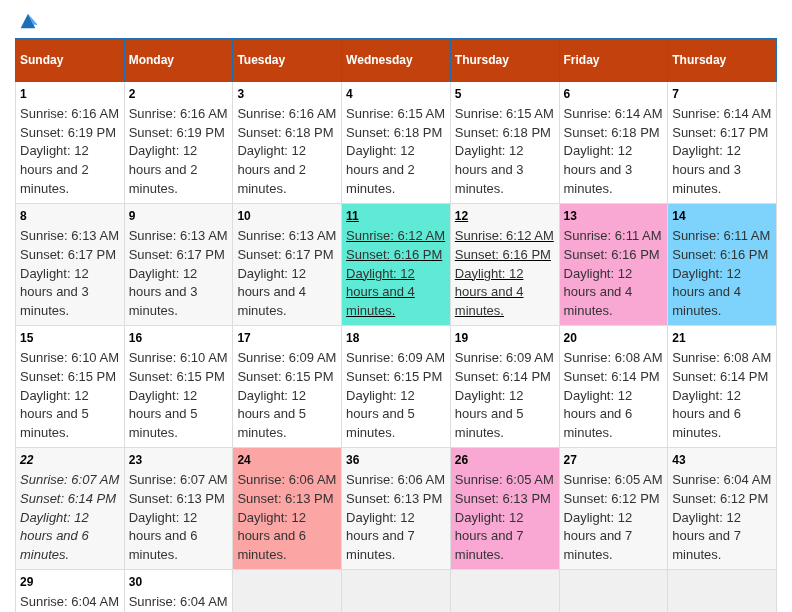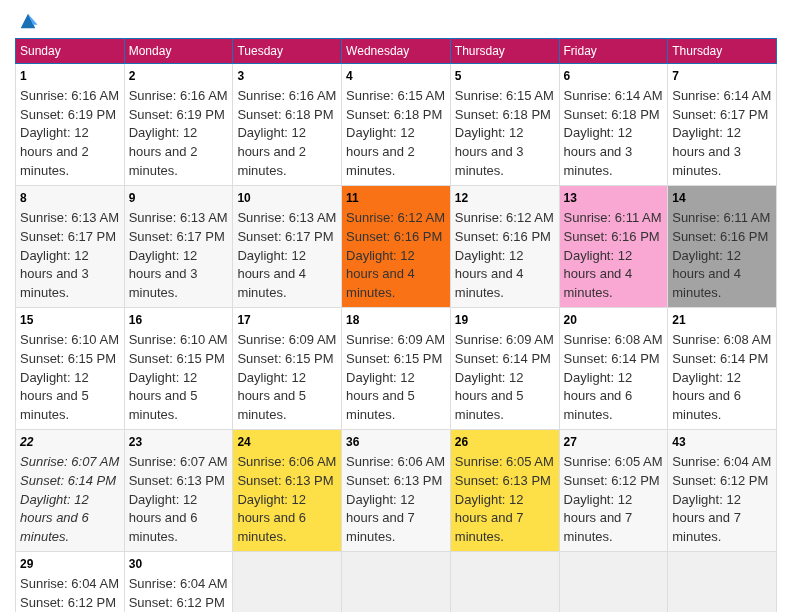--- a/index.html
+++ b/index.html
@@ -50,26 +50,26 @@
     .subtitle {
       font-size: 14px;
       color: #555;
     }
     .calendar {
       width: 100%;
       border-collapse: collapse;
       font-size: 9.5px;
     }
     .calendar th {
-      background-color: #be185d;
+      background-color: #c2410c;
       color: #fff;
-      padding: 5px 4px;
+      padding: 14px 4px;
       text-align: left;
       font-size: 12px;
-      font-weight: normal;
+      font-weight: bold;
       border: 1px solid #1a6fb5;
     }
     .calendar td {
       vertical-align: top;
       padding: 4px 4px 4px 4px;
       border: 1px solid #ddd;
       width: 14.28%;
       background: #fff;
       line-height: 1.4;
       min-height: 70px;
@@ -141,40 +141,40 @@
           <td><span class="day-num">3</span><span class="day-info">Sunrise: 6:16 AM<br>Sunset: 6:18 PM<br>Daylight: 12 hours and 2 minutes.</span></td>
           <td><span class="day-num">4</span><span class="day-info">Sunrise: 6:15 AM<br>Sunset: 6:18 PM<br>Daylight: 12 hours and 2 minutes.</span></td>
           <td><span class="day-num">5</span><span class="day-info">Sunrise: 6:15 AM<br>Sunset: 6:18 PM<br>Daylight: 12 hours and 3 minutes.</span></td>
           <td><span class="day-num">6</span><span class="day-info">Sunrise: 6:14 AM<br>Sunset: 6:18 PM<br>Daylight: 12 hours and 3 minutes.</span></td>
           <td><span class="day-num">7</span><span class="day-info">Sunrise: 6:14 AM<br>Sunset: 6:17 PM<br>Daylight: 12 hours and 3 minutes.</span></td>
         </tr>
         <tr>
           <td style="background: rgb(247, 247, 247);"><span class="day-num">8</span><span class="day-info">Sunrise: 6:13 AM<br>Sunset: 6:17 PM<br>Daylight: 12 hours and 3 minutes.</span></td>
           <td style="background: rgb(247, 247, 247);"><span class="day-num">9</span><span class="day-info">Sunrise: 6:13 AM<br>Sunset: 6:17 PM<br>Daylight: 12 hours and 3 minutes.</span></td>
           <td style="background: rgb(247, 247, 247);"><span class="day-num">10</span><span class="day-info">Sunrise: 6:13 AM<br>Sunset: 6:17 PM<br>Daylight: 12 hours and 4 minutes.</span></td>
-          <td style="background: #f97316;"><span class="day-num">11</span><span class="day-info">Sunrise: 6:12 AM<br>Sunset: 6:16 PM<br>Daylight: 12 hours and 4 minutes.</span></td>
-          <td style="background: rgb(247, 247, 247);"><span class="day-num">12</span><span class="day-info">Sunrise: 6:12 AM<br>Sunset: 6:16 PM<br>Daylight: 12 hours and 4 minutes.</span></td>
+          <td style="background: #5eead4; text-decoration: underline;"><span class="day-num">11</span><span class="day-info">Sunrise: 6:12 AM<br>Sunset: 6:16 PM<br>Daylight: 12 hours and 4 minutes.</span></td>
+          <td style="background: rgb(247, 247, 247); text-decoration: underline;"><span class="day-num">12</span><span class="day-info">Sunrise: 6:12 AM<br>Sunset: 6:16 PM<br>Daylight: 12 hours and 4 minutes.</span></td>
           <td style="background: #f9a8d4;"><span class="day-num">13</span><span class="day-info">Sunrise: 6:11 AM<br>Sunset: 6:16 PM<br>Daylight: 12 hours and 4 minutes.</span></td>
-          <td style="background: #a3a3a3;"><span class="day-num">14</span><span class="day-info">Sunrise: 6:11 AM<br>Sunset: 6:16 PM<br>Daylight: 12 hours and 4 minutes.</span></td>
+          <td style="background: #7dd3fc;"><span class="day-num">14</span><span class="day-info">Sunrise: 6:11 AM<br>Sunset: 6:16 PM<br>Daylight: 12 hours and 4 minutes.</span></td>
         </tr>
         <tr>
           <td><span class="day-num">15</span><span class="day-info">Sunrise: 6:10 AM<br>Sunset: 6:15 PM<br>Daylight: 12 hours and 5 minutes.</span></td>
           <td><span class="day-num">16</span><span class="day-info">Sunrise: 6:10 AM<br>Sunset: 6:15 PM<br>Daylight: 12 hours and 5 minutes.</span></td>
           <td><span class="day-num">17</span><span class="day-info">Sunrise: 6:09 AM<br>Sunset: 6:15 PM<br>Daylight: 12 hours and 5 minutes.</span></td>
           <td><span class="day-num">18</span><span class="day-info">Sunrise: 6:09 AM<br>Sunset: 6:15 PM<br>Daylight: 12 hours and 5 minutes.</span></td>
           <td><span class="day-num">19</span><span class="day-info">Sunrise: 6:09 AM<br>Sunset: 6:14 PM<br>Daylight: 12 hours and 5 minutes.</span></td>
           <td><span class="day-num">20</span><span class="day-info">Sunrise: 6:08 AM<br>Sunset: 6:14 PM<br>Daylight: 12 hours and 6 minutes.</span></td>
           <td><span class="day-num">21</span><span class="day-info">Sunrise: 6:08 AM<br>Sunset: 6:14 PM<br>Daylight: 12 hours and 6 minutes.</span></td>
         </tr>
         <tr>
           <td style="background: rgb(247, 247, 247); font-style: italic;"><span class="day-num">22</span><span class="day-info">Sunrise: 6:07 AM<br>Sunset: 6:14 PM<br>Daylight: 12 hours and 6 minutes.</span></td>
           <td style="background: rgb(247, 247, 247); margin-left: 12px;"><span class="day-num">23</span><span class="day-info">Sunrise: 6:07 AM<br>Sunset: 6:13 PM<br>Daylight: 12 hours and 6 minutes.</span></td>
-          <td style="background: #fde047; margin-left: 46px;"><span class="day-num">24</span><span class="day-info">Sunrise: 6:06 AM<br>Sunset: 6:13 PM<br>Daylight: 12 hours and 6 minutes.</span></td>
+          <td style="background: #fca5a5; margin-left: 46px;"><span class="day-num">24</span><span class="day-info">Sunrise: 6:06 AM<br>Sunset: 6:13 PM<br>Daylight: 12 hours and 6 minutes.</span></td>
           <td style="background: rgb(247, 247, 247);"><span class="day-num">36</span><span class="day-info">Sunrise: 6:06 AM<br>Sunset: 6:13 PM<br>Daylight: 12 hours and 7 minutes.</span></td>
-          <td style="background: #fde047;"><span class="day-num">26</span><span class="day-info">Sunrise: 6:05 AM<br>Sunset: 6:13 PM<br>Daylight: 12 hours and 7 minutes.</span></td>
+          <td style="background: #f9a8d4;"><span class="day-num">26</span><span class="day-info">Sunrise: 6:05 AM<br>Sunset: 6:13 PM<br>Daylight: 12 hours and 7 minutes.</span></td>
           <td style="background: rgb(247, 247, 247);"><span class="day-num">27</span><span class="day-info">Sunrise: 6:05 AM<br>Sunset: 6:12 PM<br>Daylight: 12 hours and 7 minutes.</span></td>
           <td style="background: rgb(247, 247, 247);"><span class="day-num">43</span><span class="day-info">Sunrise: 6:04 AM<br>Sunset: 6:12 PM<br>Daylight: 12 hours and 7 minutes.</span></td>
         </tr>
         <tr>
           <td><span class="day-num">29</span><span class="day-info">Sunrise: 6:04 AM<br>Sunset: 6:12 PM<br>Daylight: 12 hours and 8 minutes.</span></td>
           <td><span class="day-num">30</span><span class="day-info">Sunrise: 6:04 AM<br>Sunset: 6:12 PM<br>Daylight: 12 hours and 8 minutes.</span></td>
           <td class="empty-cell" style="background: rgb(240, 240, 240);"></td>
           <td class="empty-cell" style="background: rgb(240, 240, 240);"></td>
           <td class="empty-cell" style="background: rgb(240, 240, 240);"></td>
           <td class="empty-cell" style="background: rgb(240, 240, 240);"></td>

